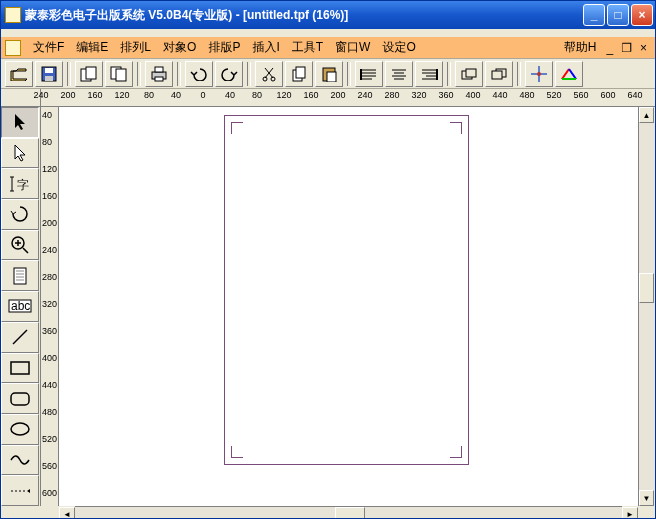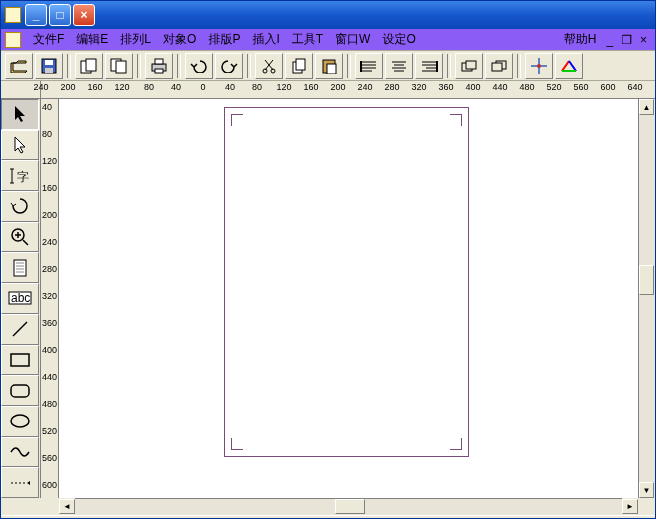--- a/index.html
+++ b/index.html
@@ -4,21 +4,21 @@
 <style>
 * { box-sizing: border-box; margin: 0; padding: 0; font-family: "SimSun", "MS Sans Serif", sans-serif; font-size: 12px; }
 body { background: #ece9d8; width: 656px; height: 519px; overflow: hidden; border: 1px solid #003399; }
 .titlebar { height: 28px; background: linear-gradient(to bottom, #3a81e9 0%, #1657cc 50%, #0a46b8 100%); display: flex; align-items: center; padding: 0 2px 0 4px; }
 .titlebar-icon { width: 16px; height: 16px; margin-right: 4px; background: #fff7cc; border: 1px solid #b88a00; }
 .titlebar-text { color: #fff; font-weight: bold; flex: 1; white-space: nowrap; }
 .win-btns { display: flex; gap: 2px; }
 .win-btn { width: 22px; height: 22px; border-radius: 3px; border: 1px solid #fff; display: flex; align-items: center; justify-content: center; font-weight: bold; color: #fff; font-family: Arial; }
 .win-btn.min, .win-btn.max { background: linear-gradient(to bottom,#6eb0ff,#2c6ad0); }
 .win-btn.close { background: linear-gradient(to bottom,#f58d6e,#d03a1f); }
-.menubar { height: 22px; background: #8b5cf6; display: flex; align-items: center; padding: 0 4px; border-bottom: 1px solid #aca899; }
+.menubar { height: 22px; background: #fdba74; display: flex; align-items: center; padding: 0 4px; border-bottom: 1px solid #aca899; margin-top: 8px; }
 .menubar-icon { width: 16px; height: 16px; background: #fff7cc; border: 1px solid #b88a00; margin-right: 6px; }
 .menu-item { padding: 2px 6px; cursor: default; }
 .menu-spacer { flex: 1; }
 .mdi-btn { padding: 0 4px; color: #000; font-family: Arial; }
 .toolbar { height: 30px; background: #ece9d8; border-bottom: 1px solid #aca899; display: flex; align-items: center; padding: 2px 4px; gap: 2px; }
 .tb-btn { width: 28px; height: 26px; border: 1px solid; border-color: #fff #808080 #808080 #fff; background: #ece9d8; display: flex; align-items: center; justify-content: center; }
 .tb-sep { width: 4px; height: 24px; border-left: 1px solid #808080; border-right: 1px solid #fff; margin: 0 2px; }
 .ruler-h { height: 18px; background: #ece9d8; border-bottom: 1px solid #808080; position: relative; overflow: hidden; font-size: 9px; display: flex; }
 .ruler-corner { width: 40px; height: 18px; background: #ece9d8; border-right: 1px solid #808080; flex-shrink: 0; }
 .ruler-ticks-h { position: relative; flex: 1; }
@@ -48,20 +48,21 @@
 .statusbar { height: 22px; background: #ece9d8; border-top: 1px solid #fff; display: flex; align-items: center; }
 .status-cell { border: 1px solid; border-color: #808080 #fff #fff #808080; height: 18px; padding: 1px 6px; display: flex; align-items: center; }
 .page-nav-btn { width: 18px; height: 18px; border: 1px solid; border-color: #fff #808080 #808080 #fff; background: #ece9d8; display: flex; align-items: center; justify-content: center; font-size: 9px; }
 svg { display: block; }
 </style>
 </head>
 <body>
 
 <div class="titlebar">
   <div class="titlebar-icon"></div>
+  <div class="titlebar-text">蒙泰彩色电子出版系统 V5.0B4(专业版) - [untitled.tpf (16%)]</div>
   <div class="win-btns">
     <div class="win-btn min">_</div>
     <div class="win-btn max">□</div>
     <div class="win-btn close">×</div>
   </div>
 </div>
 
 <div class="menubar">
   <div class="menubar-icon"></div>
   <div class="menu-item"><span>文件F</span></div>

